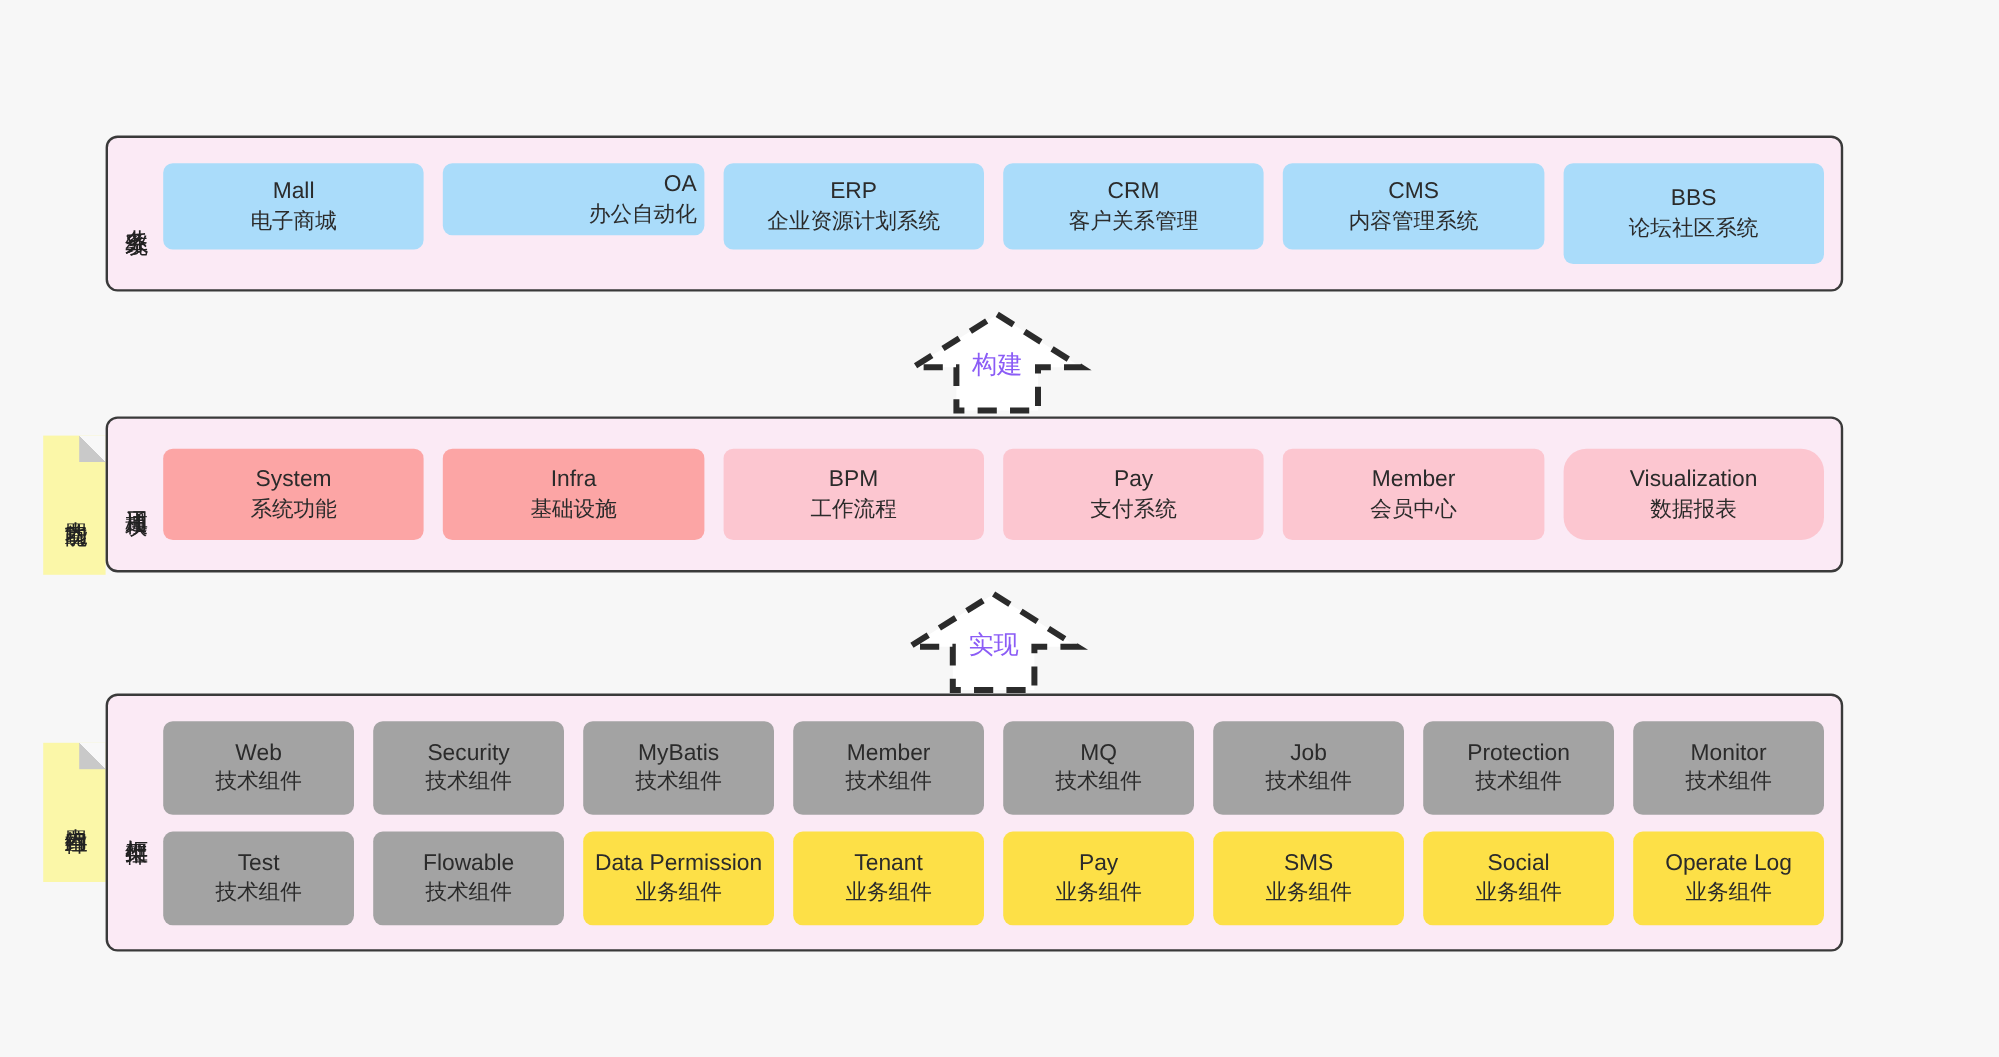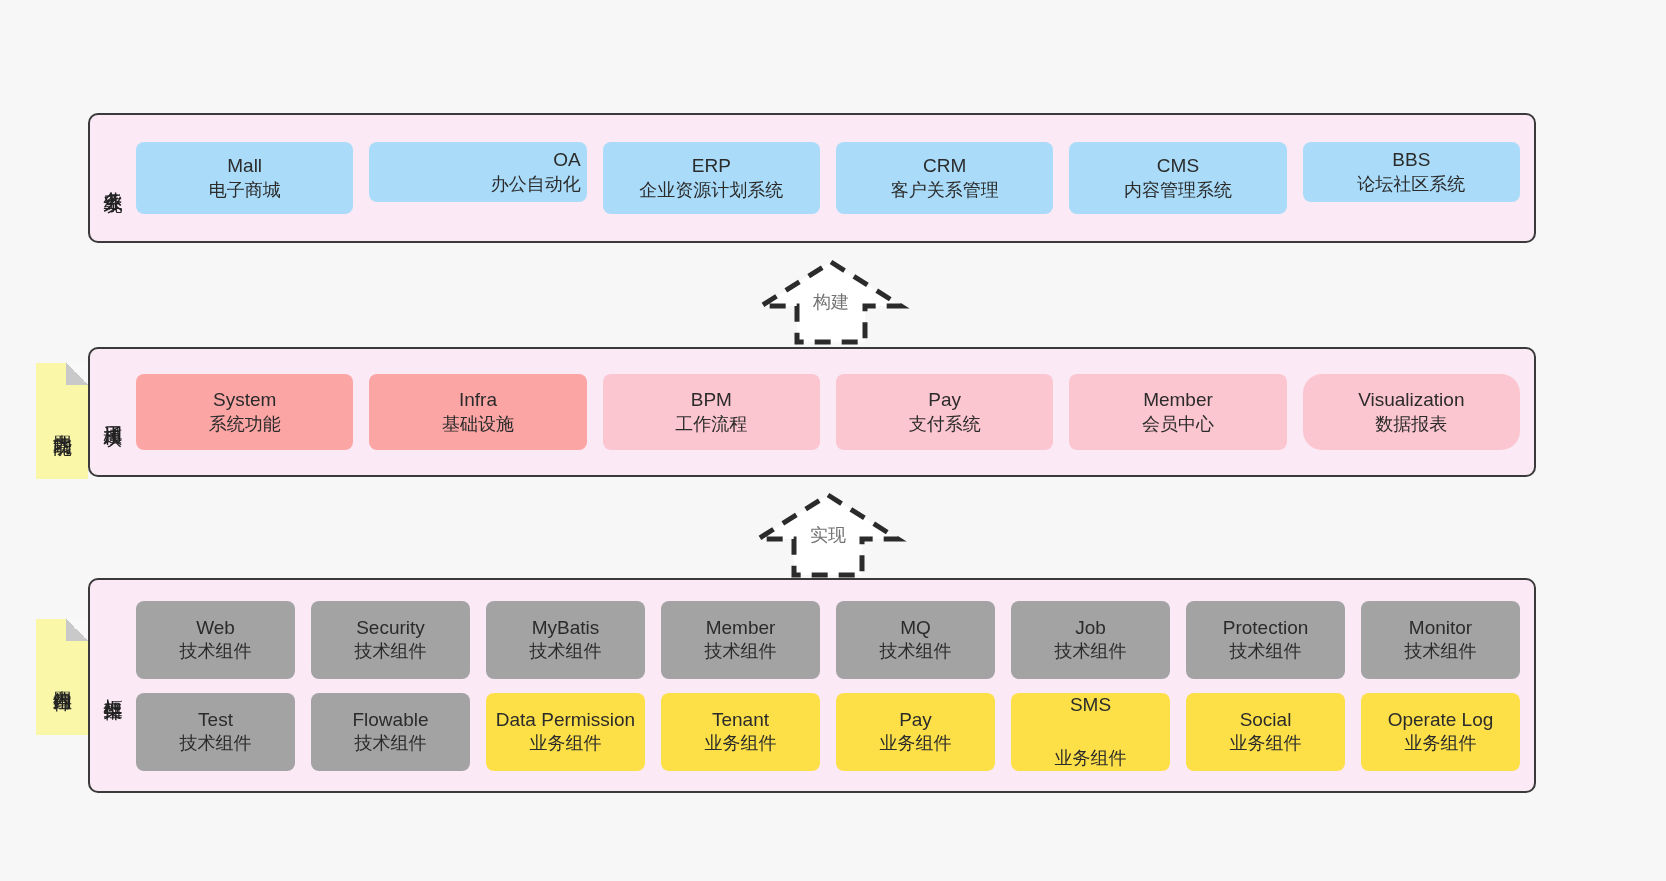--- a/index.html
+++ b/index.html
@@ -93,22 +93,22 @@
     background: linear-gradient(225deg, #f8f8f8 0 50%, #c9c9c9 50% 100%);
   }
 
   
   .uparrow { position: absolute; }
   .uparrow svg { display: block; overflow: visible; }
   .uparrow .alabel {
     position: absolute;
     left: 0; right: 0;
     text-align: center;
-    font-size: 18px;
-    color: #737373;
+    font-size: 21px;
+    color: #8b5cf6;
     user-select: none;
     pointer-events: none;
   }
 </style>
 </head>
 <body>
 
 <div id="canvas">
 
   <div class="layer" id="layer-business-system" style="left:88px; top:113px; width:1448px; height:130px;">
@@ -129,21 +129,21 @@
           <span class="cn">企业资源计划系统</span>
         </div>
         <div class="cell c-blue" style="height:72px;">
           <span class="en">CRM</span>
           <span class="cn">客户关系管理</span>
         </div>
         <div class="cell c-blue" style="height:72px;">
           <span class="en">CMS</span>
           <span class="cn">内容管理系统</span>
         </div>
-        <div class="cell c-blue" style="height:60px;">
+        <div class="cell c-blue" style="height:84px;">
           <span class="en">BBS</span>
           <span class="cn">论坛社区系统</span>
         </div>
 
       </div>
     </div>
   </div>
 
   <div class="uparrow" id="arrow-build" style="left:757px; top:258px; width:148px; height:88px;">
     <svg width="148" height="88" viewBox="0 0 148 88" aria-hidden="true">
@@ -254,21 +254,21 @@
           <span class="cn">业务组件</span>
         </div>
         <div class="cell c-green-light" style="height:78px;">
           <span class="en">Tenant</span>
           <span class="cn">业务组件</span>
         </div>
         <div class="cell c-green-light" style="height:78px;">
           <span class="en">Pay</span>
           <span class="cn">业务组件</span>
         </div>
-        <div class="cell c-green-light" style="height:78px;justify-content:space-between;">
+        <div class="cell c-green-light" style="height:78px;">
           <span class="en">SMS</span>
           <span class="cn">业务组件</span>
         </div>
         <div class="cell c-green-light" style="height:78px;">
           <span class="en">Social</span>
           <span class="cn">业务组件</span>
         </div>
         <div class="cell c-green-light" style="height:78px;">
           <span class="en">Operate Log</span>
           <span class="cn">业务组件</span>

